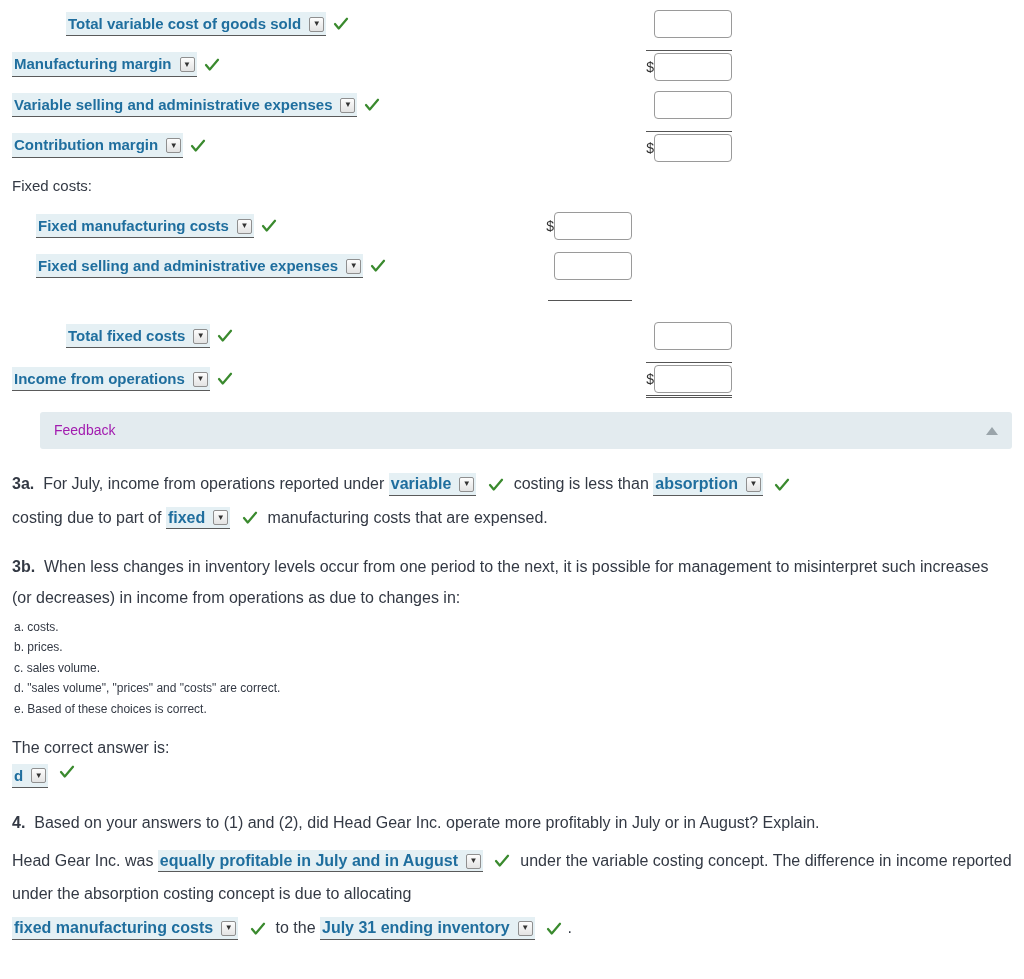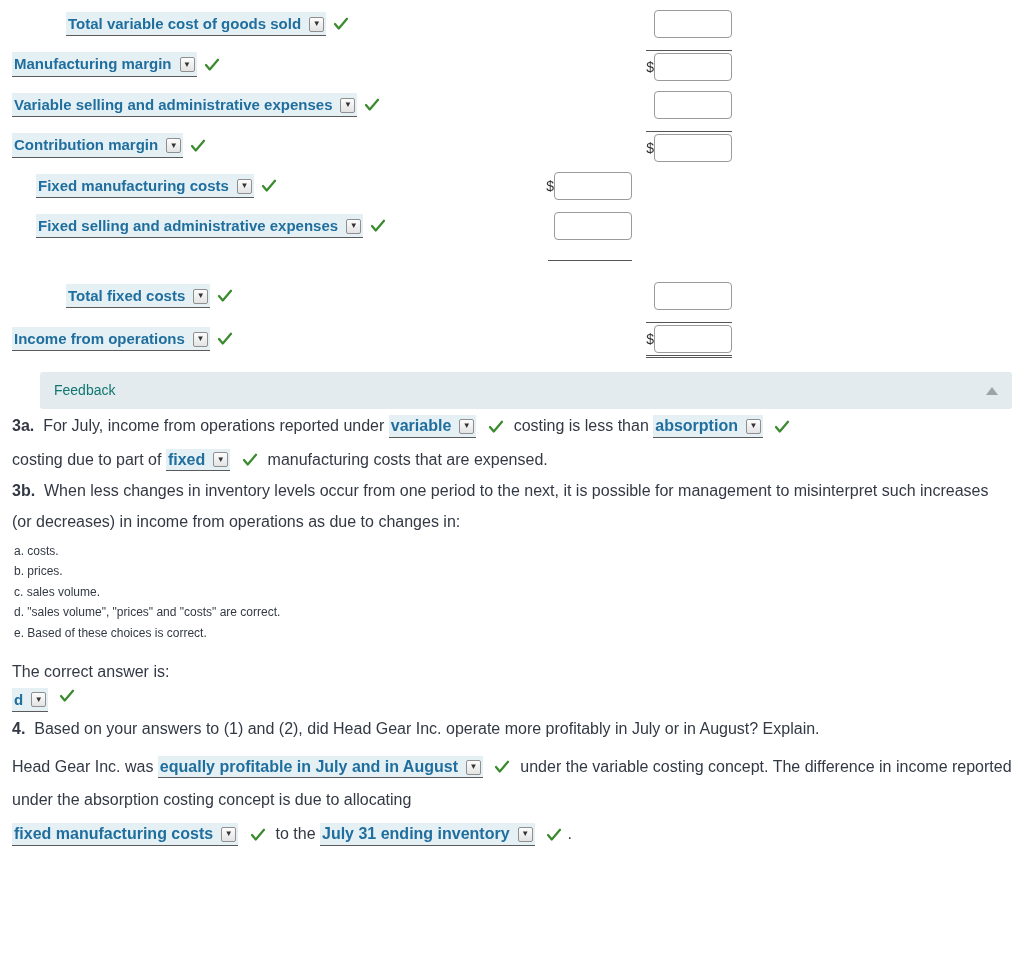--- a/index.html
+++ b/index.html
@@ -96,29 +96,29 @@
   .feedback-bar {
     margin-top: 14px;
     margin-left: 28px;
     background: #e3ebef;
     border-radius: 3px;
     padding: 8px 14px;
     display: flex;
     align-items: center;
     justify-content: space-between;
     font-size: 14px;
-    color: #0f766e;
+    color: #a21caf;
   }
   .feedback-tri {
     width: 0; height: 0;
     border-left: 6px solid transparent;
     border-right: 6px solid transparent;
     border-bottom: 8px solid #9aa4aa;
   }
-  .qtext { font-size: 16px; color: #333944; line-height: 2.1; }
+  .qtext { font-size: 16px; color: #333944; line-height: 2.1; margin-top: 18px; }
   .qtext .b { font-weight: bold; }
   .qtext .dd { line-height: 1.3; vertical-align: baseline; align-items: center; }
   .qtext .check { vertical-align: middle; }
   .option-list { margin: 4px 0 6px 2px; font-size: 12px; line-height: 1.7; }
 </style>
 </head>
 <body>
 
 <div>
 
@@ -197,20 +197,25 @@
     </div>
     <div class="col2"></div>
     <div class="col3">
         <span class="amt-wrap single-top">
           <span class="dollar">$</span>
           <input class="amt" style="">
         </span>
       </div>
   </div>
 
+  <div class="row">
+    <div class="label-col">
+        <span class="plain-label">Fixed costs:</span>
+      </div>
+  </div>
 
   <div class="row">
     <div class="label-col indent1">
       <span class="dd">
         <span class="dd-text">Fixed manufacturing costs</span>
         <span class="dd-arrow">▼</span>
       </span>
       <span class="check">
           <svg viewBox="0 0 24 24">
             <path d="M4 12 L9 18 L20 5"></path>

